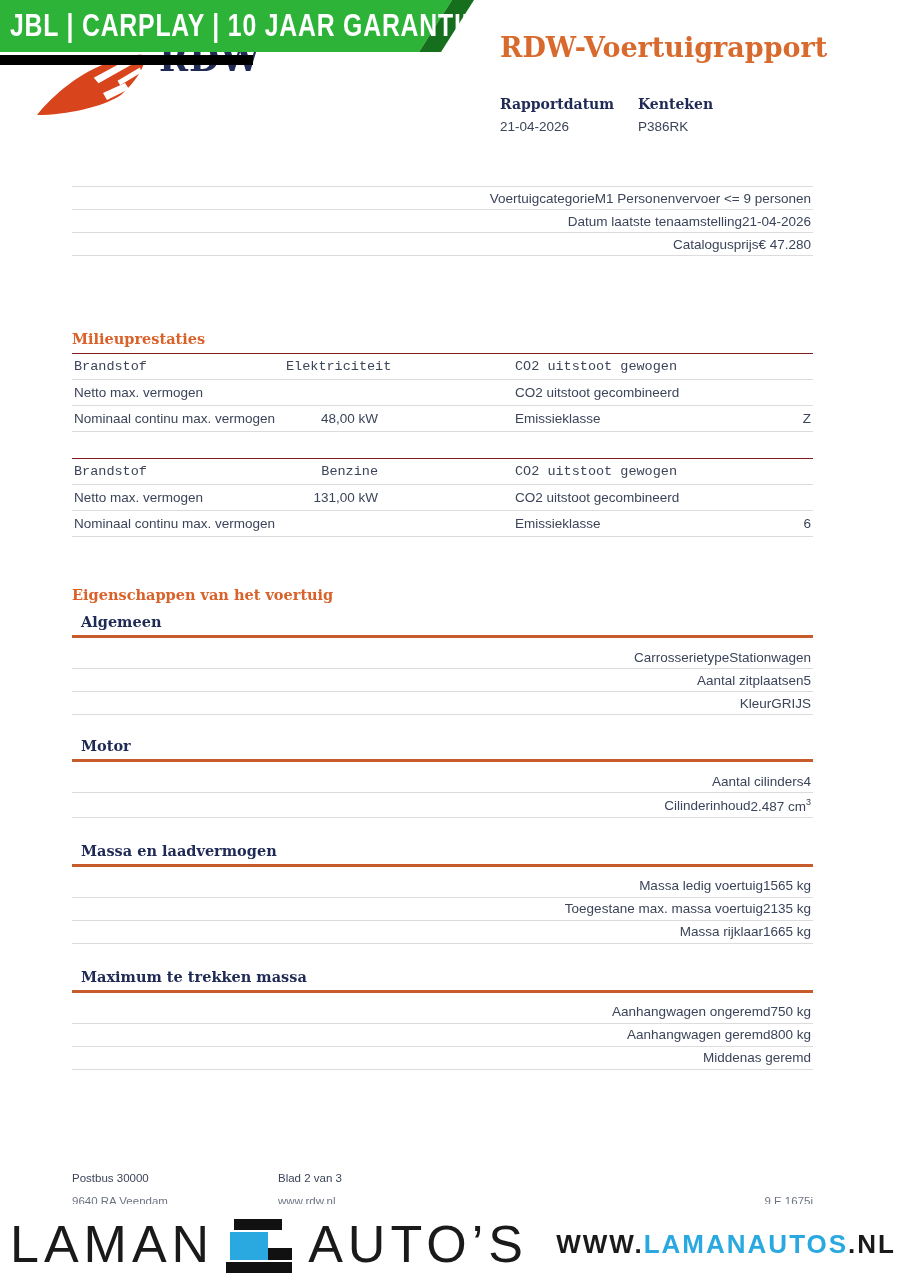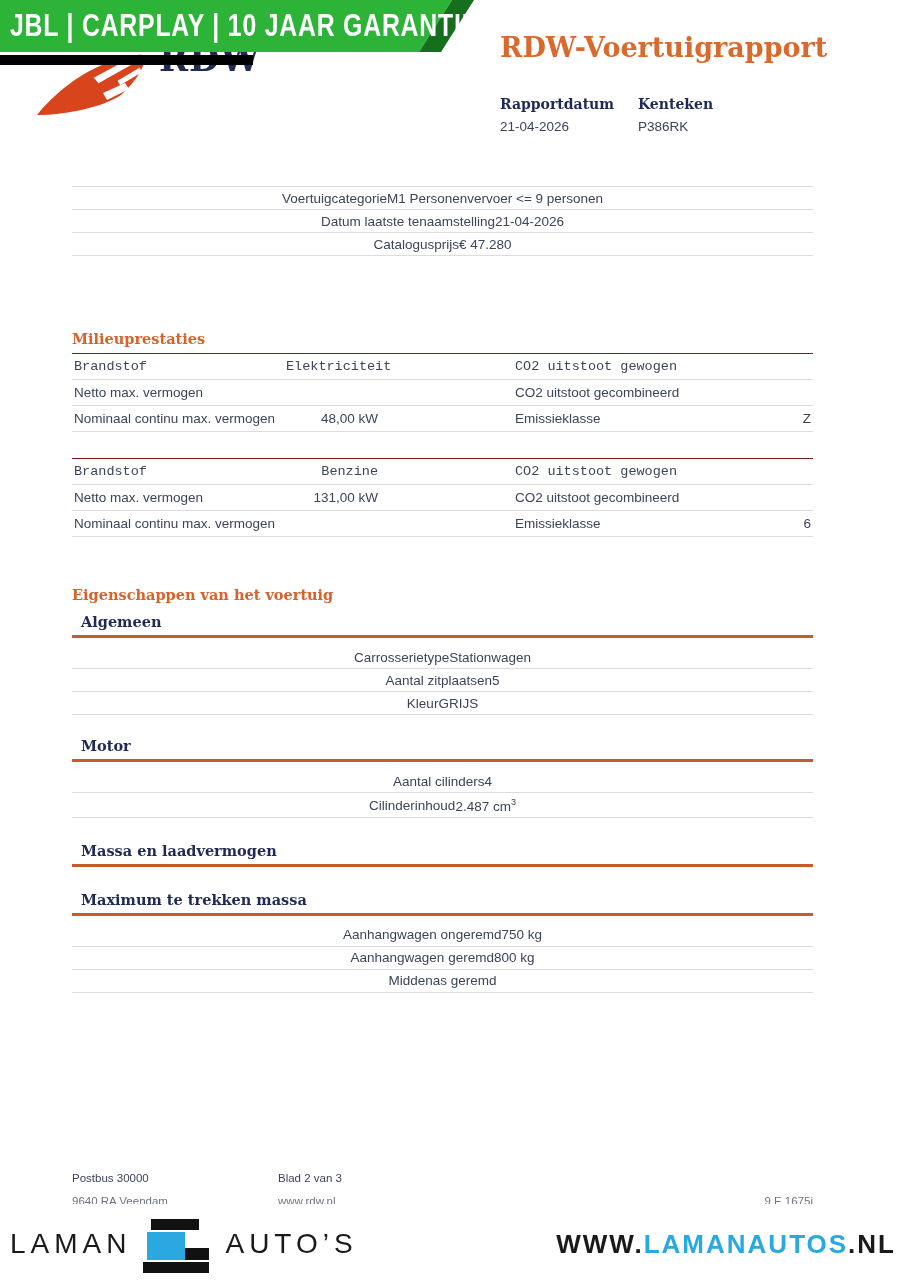--- a/index.html
+++ b/index.html
@@ -35,21 +35,21 @@
   .meta-label { font-family:"DejaVu Serif", serif; font-weight:bold; font-size:14px; color:#1F2A55; }
   .meta-value { font-size:13.5px; color:#3B4459; margin-top:7px; }
 
   
   .content { position:absolute; left:72px; width:741px; }
   .sec-title { font-family:"DejaVu Serif", serif; font-weight:bold; font-size:14.5px; color:#D9622B; }
   .sub-title { font-family:"DejaVu Serif", serif; font-weight:bold; font-size:14.5px; color:#1F2A55;margin-left:9px; }
   .orange-rule { height:3px; background:#C75B2B; margin-top:5px; }
 
   .kv-table { margin-top:6px; }
-  .kv-row { display:flex; justify-content:center; align-items:baseline;
+  .kv-row { display:flex; justify-content:flex-end; align-items:baseline;
     border-bottom:1px solid #DCDCDC; padding:3.5px 2px; font-size:13.5px; min-height:21px; }
   .kv-row.first { border-top:1px solid #DCDCDC; }
   .kv-table.no-top .kv-row.first { border-top:none; }
   .kv-label { white-space:nowrap; }
   .kv-value { white-space:nowrap; text-align:right; }
   sup { font-size:9px; vertical-align:super; }
 
   
   .m-row { display:flex; align-items:baseline; border-bottom:1px solid #DCDCDC;
     padding:5px 2px; font-size:13.5px; min-height:24px; }
@@ -75,21 +75,21 @@
   .footer { position:absolute; left:72px; width:741px; top:1172px; font-size:11.5px; color:#3B4459; }
   .f-row { display:flex; }
   .f-c1 { width:206px; }
   .f-c2 { flex:1; }
   .f-c3 { text-align:right; }
   .f-row2 { margin-top:11px; height:9px; overflow:hidden; opacity:0.75; }
 
   
   .brandbar { position:absolute; left:0; bottom:0; width:904px; height:72px; background:#fff;
     display:flex; align-items:center; justify-content:space-between; padding:0 8px 0 10px; }
-  .laman { display:flex; align-items:center; color:#1A1A1A; font-size:28px;
+  .laman { display:flex; align-items:center; color:#1A1A1A; font-size:52px;
     letter-spacing:5px; white-space:nowrap; }
   .laman-mark { margin:0 14px 0 10px; position:relative; top:2px; }
   .site { font-size:26px; font-weight:bold; letter-spacing:2px; white-space:nowrap; color:#1A1A1A; }
   .site .blue { color:#29A9E0; }
 </style>
 </head>
 <body>
 
 <div class="page">
 
@@ -220,20 +220,34 @@
         <div class="kv-row">
           <span class="kv-label">Cilinderinhoud</span>
           <span class="kv-value"><span>2.487 cm</span><sup>3</sup></span>
         </div>
       </div>
     </div>
 
     <div class="eigen-sub sub-massa">
       <div class="sub-title">Massa en laadvermogen</div>
       <div class="orange-rule"></div>
+      <div class="kv-table no-top eigen-rows">
+        <div class="kv-row first">
+          <span class="kv-label">Massa ledig voertuig</span>
+          <span class="kv-value">1565 kg</span>
+        </div>
+        <div class="kv-row">
+          <span class="kv-label">Toegestane max. massa voertuig</span>
+          <span class="kv-value">2135 kg</span>
+        </div>
+        <div class="kv-row">
+          <span class="kv-label">Massa rijklaar</span>
+          <span class="kv-value">1665 kg</span>
+        </div>
+      </div>
     </div>
 
     <div class="eigen-sub sub-trekken">
       <div class="sub-title">Maximum te trekken massa</div>
       <div class="orange-rule"></div>
       <div class="kv-table no-top eigen-rows">
         <div class="kv-row first">
           <span class="kv-label">Aanhangwagen ongeremd</span>
           <span class="kv-value">750 kg</span>
         </div>

